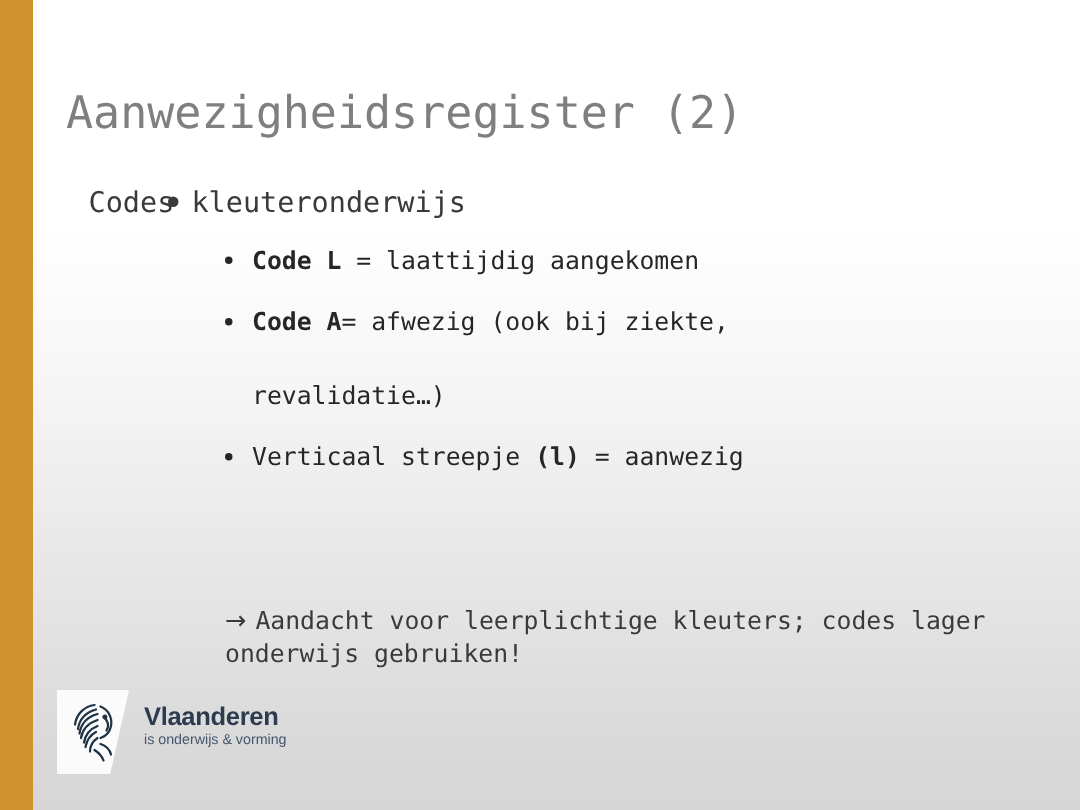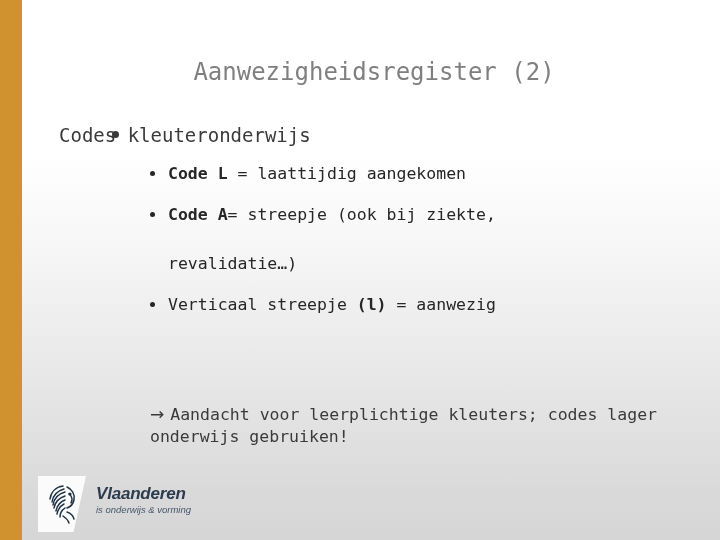--- a/index.html
+++ b/index.html
@@ -26,27 +26,26 @@
     left: 0;
     top: 0;
     width: 22px;
     height: 540px;
     background: #cf922f;
   }
 
   
   .title {
     position: absolute;
-    left: 64px;
+    left: 44px;
     top: 58px;
     width: 620px;
-    text-align: center;
     color: #7f7f7f;
     font-family: "DejaVu Sans Mono", monospace;
-    font-size: 24px;
+    font-size: 30px;
     font-weight: 400;
     letter-spacing: 0px;
     white-space: nowrap;
   }
 
   
   .body-area {
     position: absolute;
     left: 0;
     top: 122px;
@@ -116,24 +115,23 @@
   .conclusion .arrow {
     font-family: "DejaVu Sans", sans-serif;
     font-size: 17px;
     padding-right: 6px;
   }
 
   
   .logo {
     position: absolute;
     left: 34px;
-    top: 474px;
+    top: 458px;
     width: 210px;
     height: 60px;
-    font-style: italic;
   }
   .logo-flag {
     position: absolute;
     left: 4px;
     top: 2px;
     width: 48px;
     height: 56px;
     background: #fbfbfb;
     clip-path: polygon(0 0, 100% 0, 74% 100%, 0 100%);
   }
@@ -189,21 +187,21 @@
 
     <div class="bullet-l2">
       <span class="dot"></span>
       <b>Code L</b><span> = laattijdig aangekomen</span>
     </div>
 
     <div class="spacer-a"></div>
 
     <div class="bullet-l2">
       <span class="dot"></span>
-      <b>Code A</b><span>= streepje (ook bij ziekte,</span>
+      <b>Code A</b><span>= afwezig (ook bij ziekte,</span>
       <span class="cont">revalidatie…)</span>
     </div>
 
     <div class="spacer-b"></div>
 
     <div class="bullet-l2">
       <span class="dot"></span>
       <span>Verticaal streepje </span><b>(l)</b><span> = aanwezig</span>
     </div>
 

